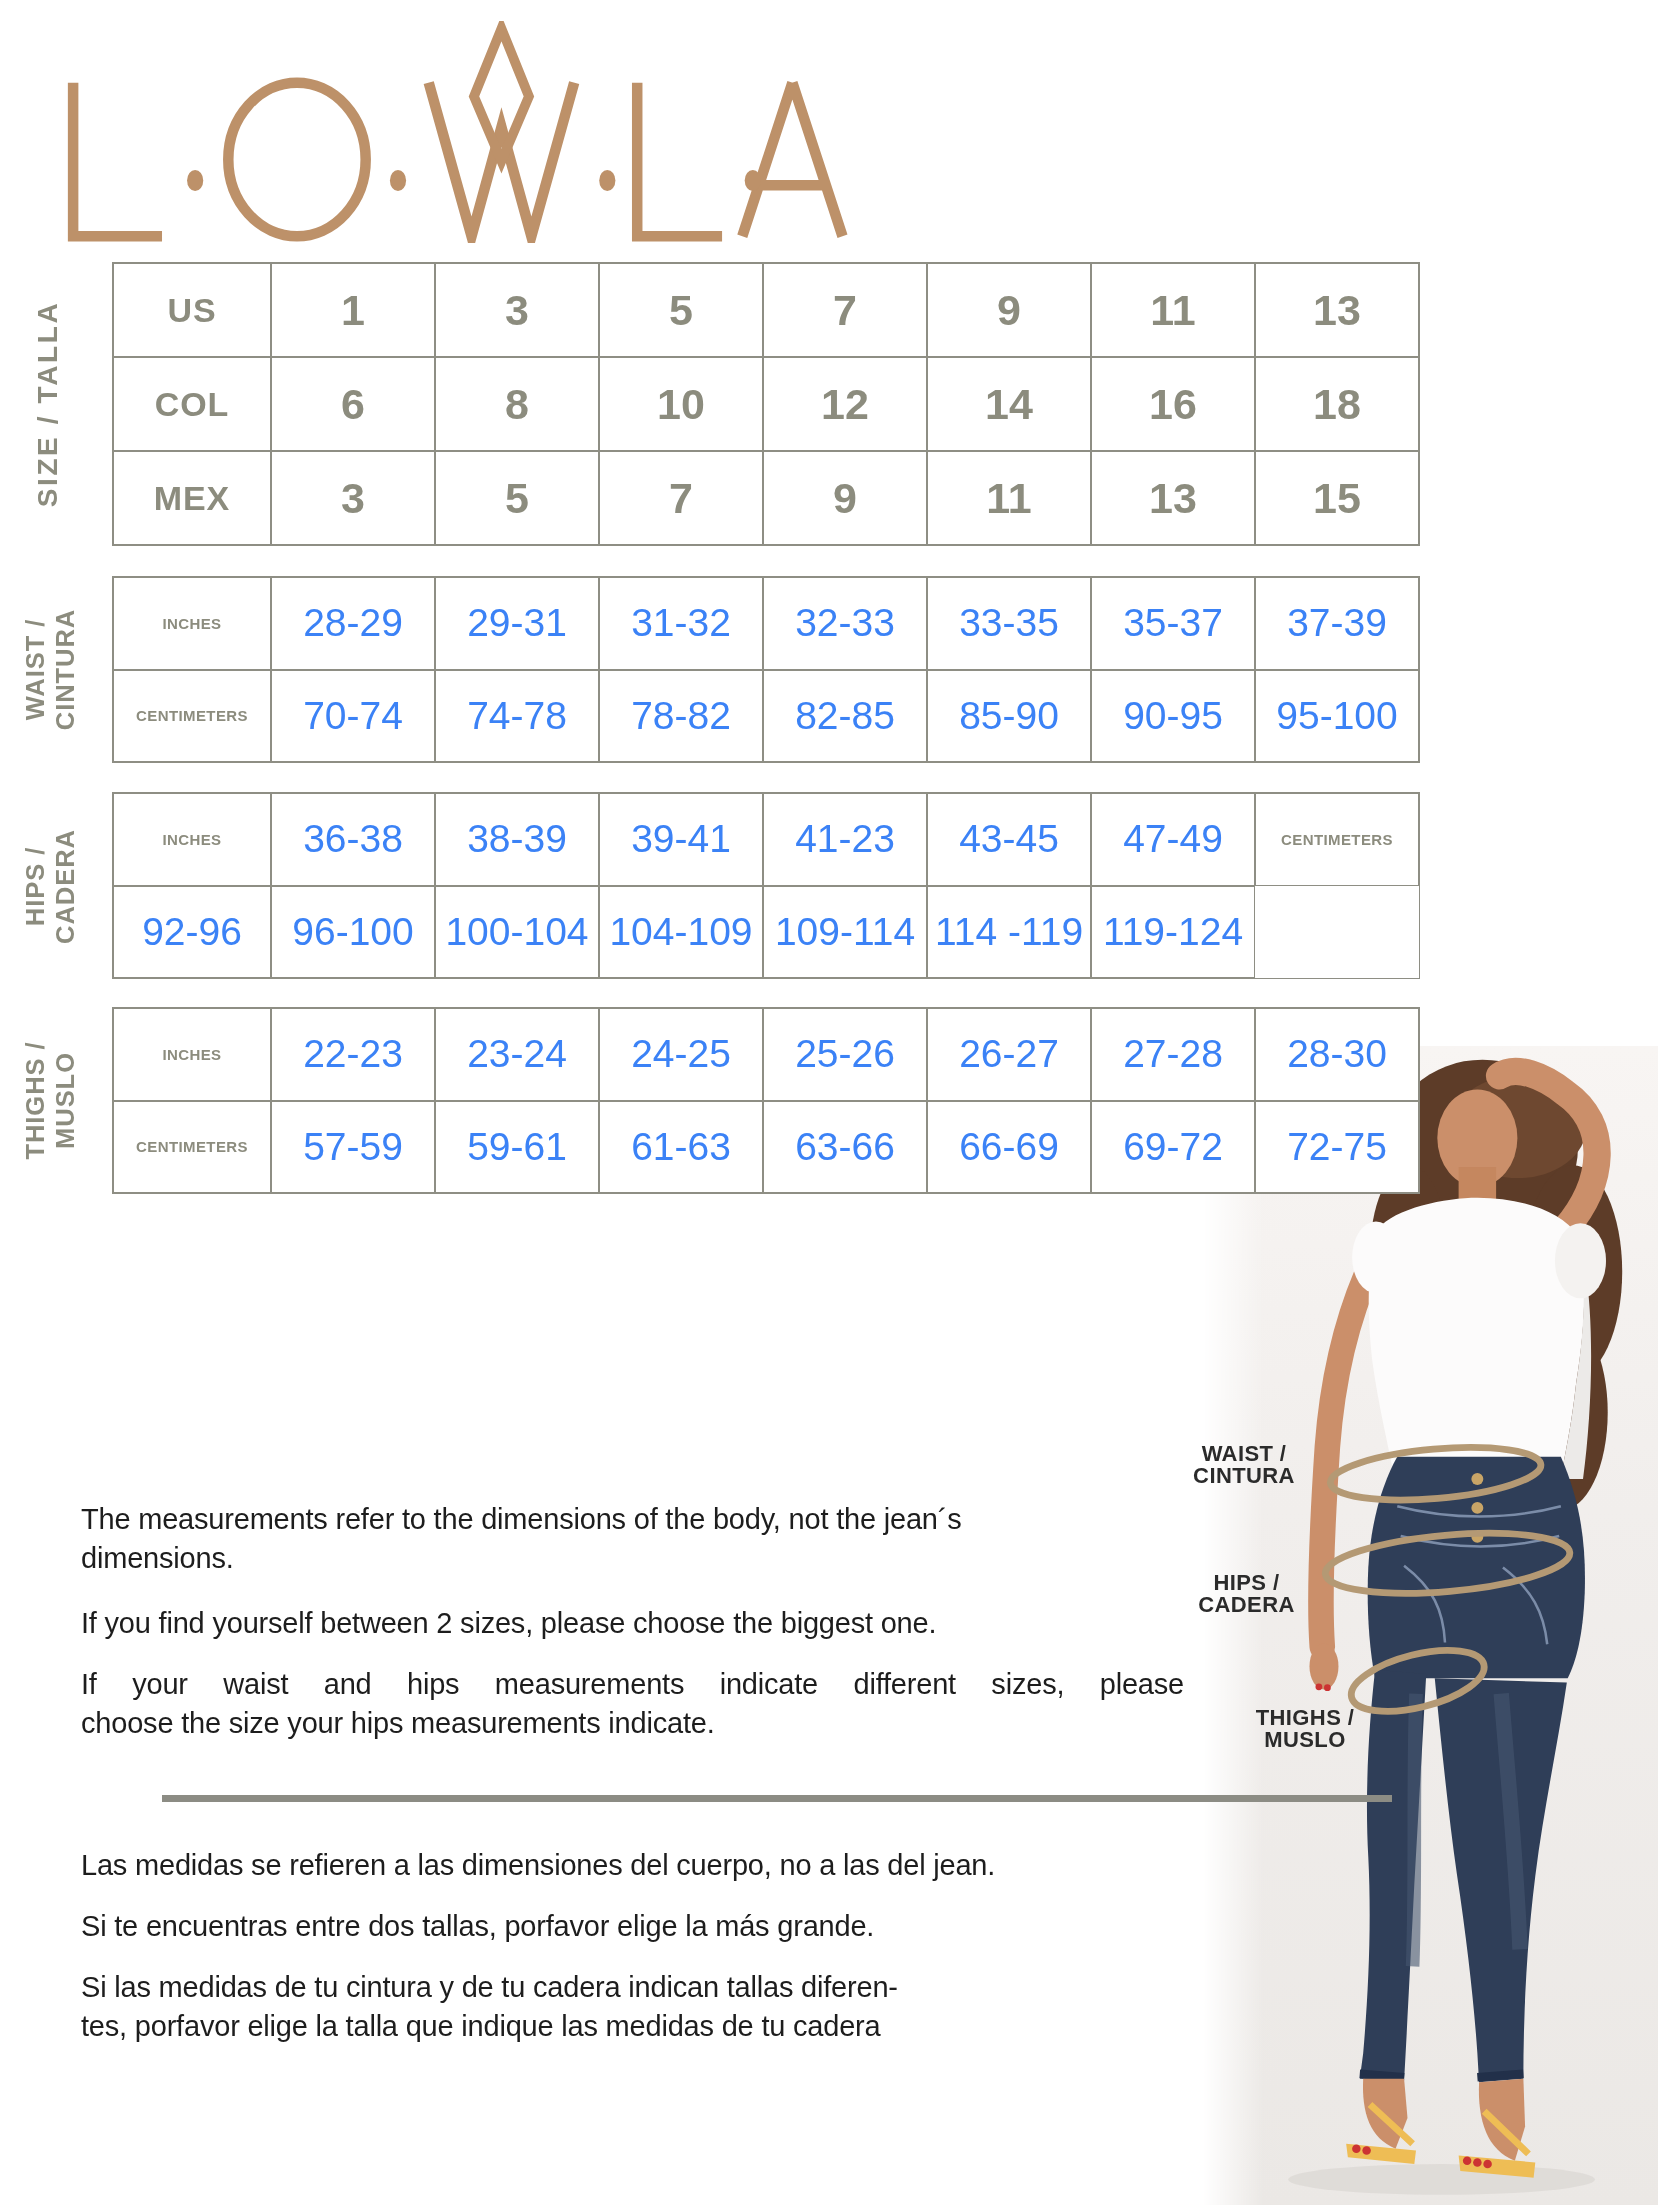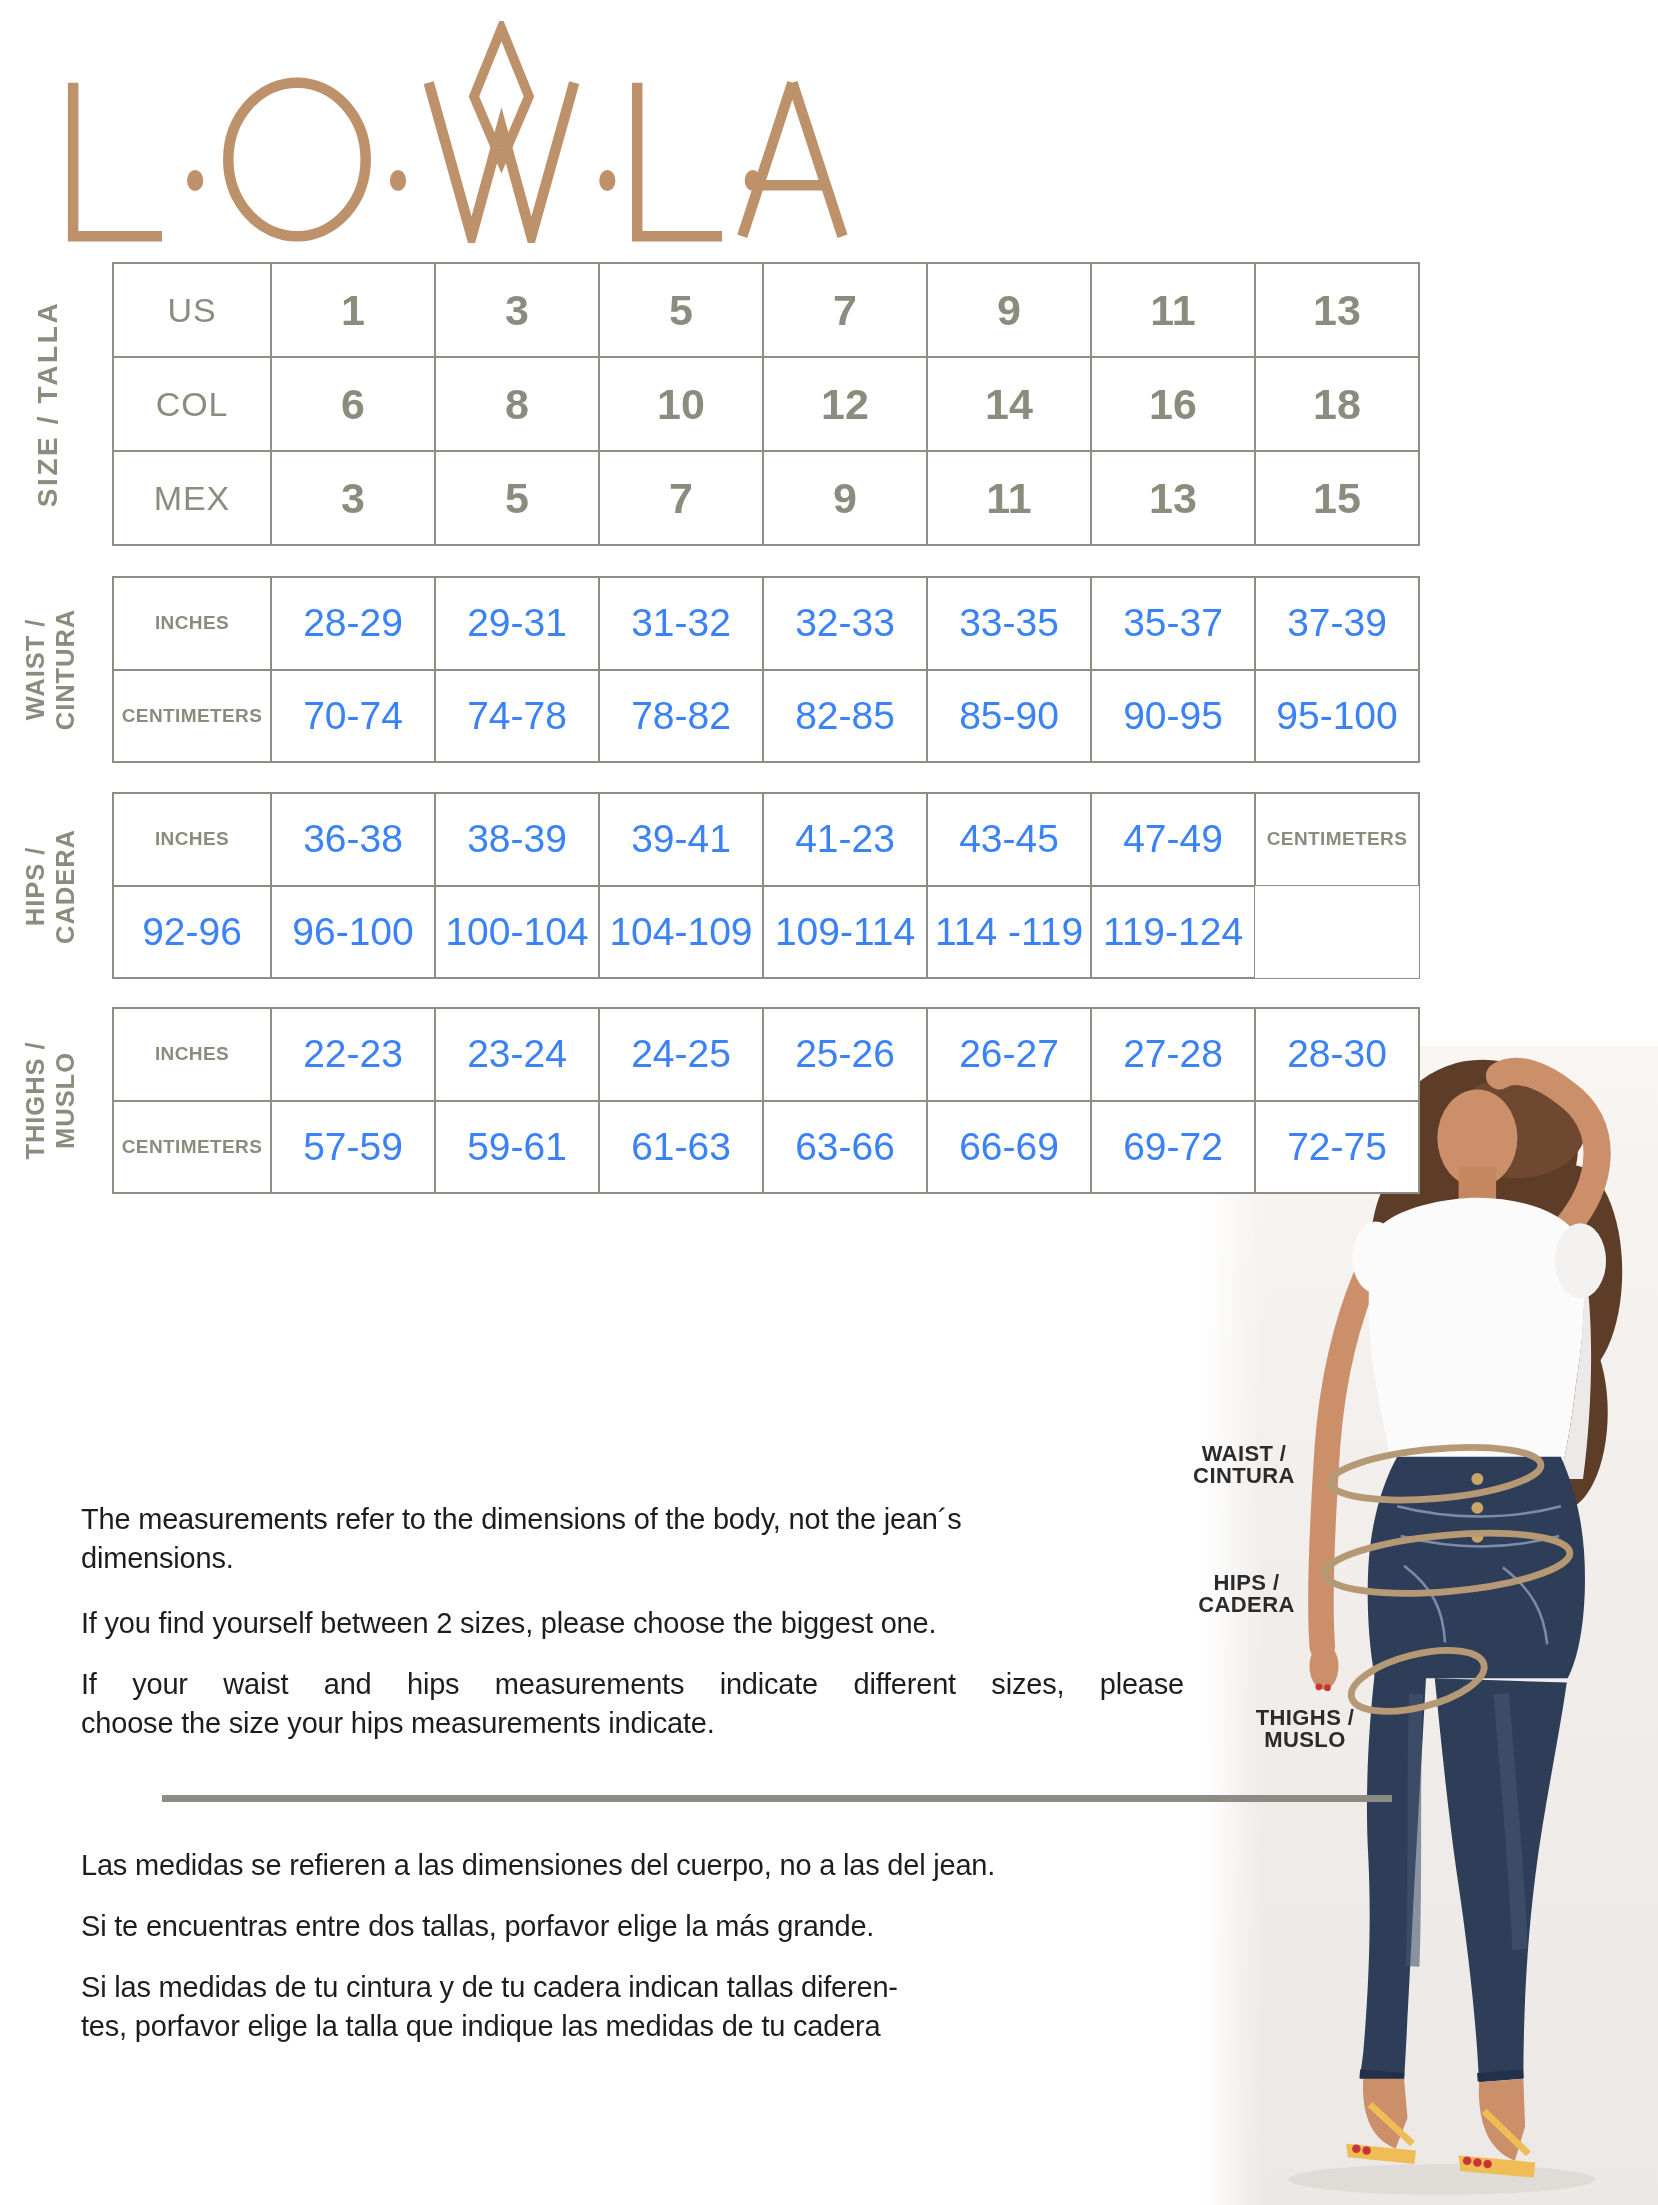--- a/index.html
+++ b/index.html
@@ -33,23 +33,23 @@
   }
   .t1{top:262px;height:284px;grid-template-rows:repeat(3,1fr);}
   .t2{top:576px;height:187px;grid-template-rows:repeat(2,1fr);}
   .t3{top:792px;height:187px;grid-template-rows:repeat(2,1fr);}
   .t4{top:1007px;height:187px;grid-template-rows:repeat(2,1fr);}
   .cell{
     display:flex;align-items:center;justify-content:center;
     border:0.9px solid var(--line);color:var(--olive);
     white-space:nowrap;
   }
-  .t1 .lab{font-weight:normal;font-size:34px;letter-spacing:0.9px;}
+  .t1 .lab{font-weight:bold;font-size:34px;letter-spacing:0.9px;}
   .t1 .val{font-weight:bold;font-size:43px;}
-  .small .lab{font-weight:bold;font-size:19px;letter-spacing:0.4px;text-align:center;}
+  .small .lab{font-weight:bold;font-size:15px;letter-spacing:0.4px;text-align:center;}
   .small .val{font-size:39px;font-weight:400;color:#3b82f6;}
   
   .side-label{
     position:absolute;z-index:3;color:var(--olive);font-weight:bold;
     transform:rotate(-90deg);transform-origin:top left;
     display:flex;align-items:center;justify-content:center;
     text-align:center;white-space:pre-line;
   }
   .side-size  {left:25.6px;top:546px;width:284px;height:43px;font-size:28px;letter-spacing:2.6px;}
   .side-waist {left:17px;top:763px;width:187px;height:66px;font-size:25.6px;line-height:30px;letter-spacing:0.9px;}

